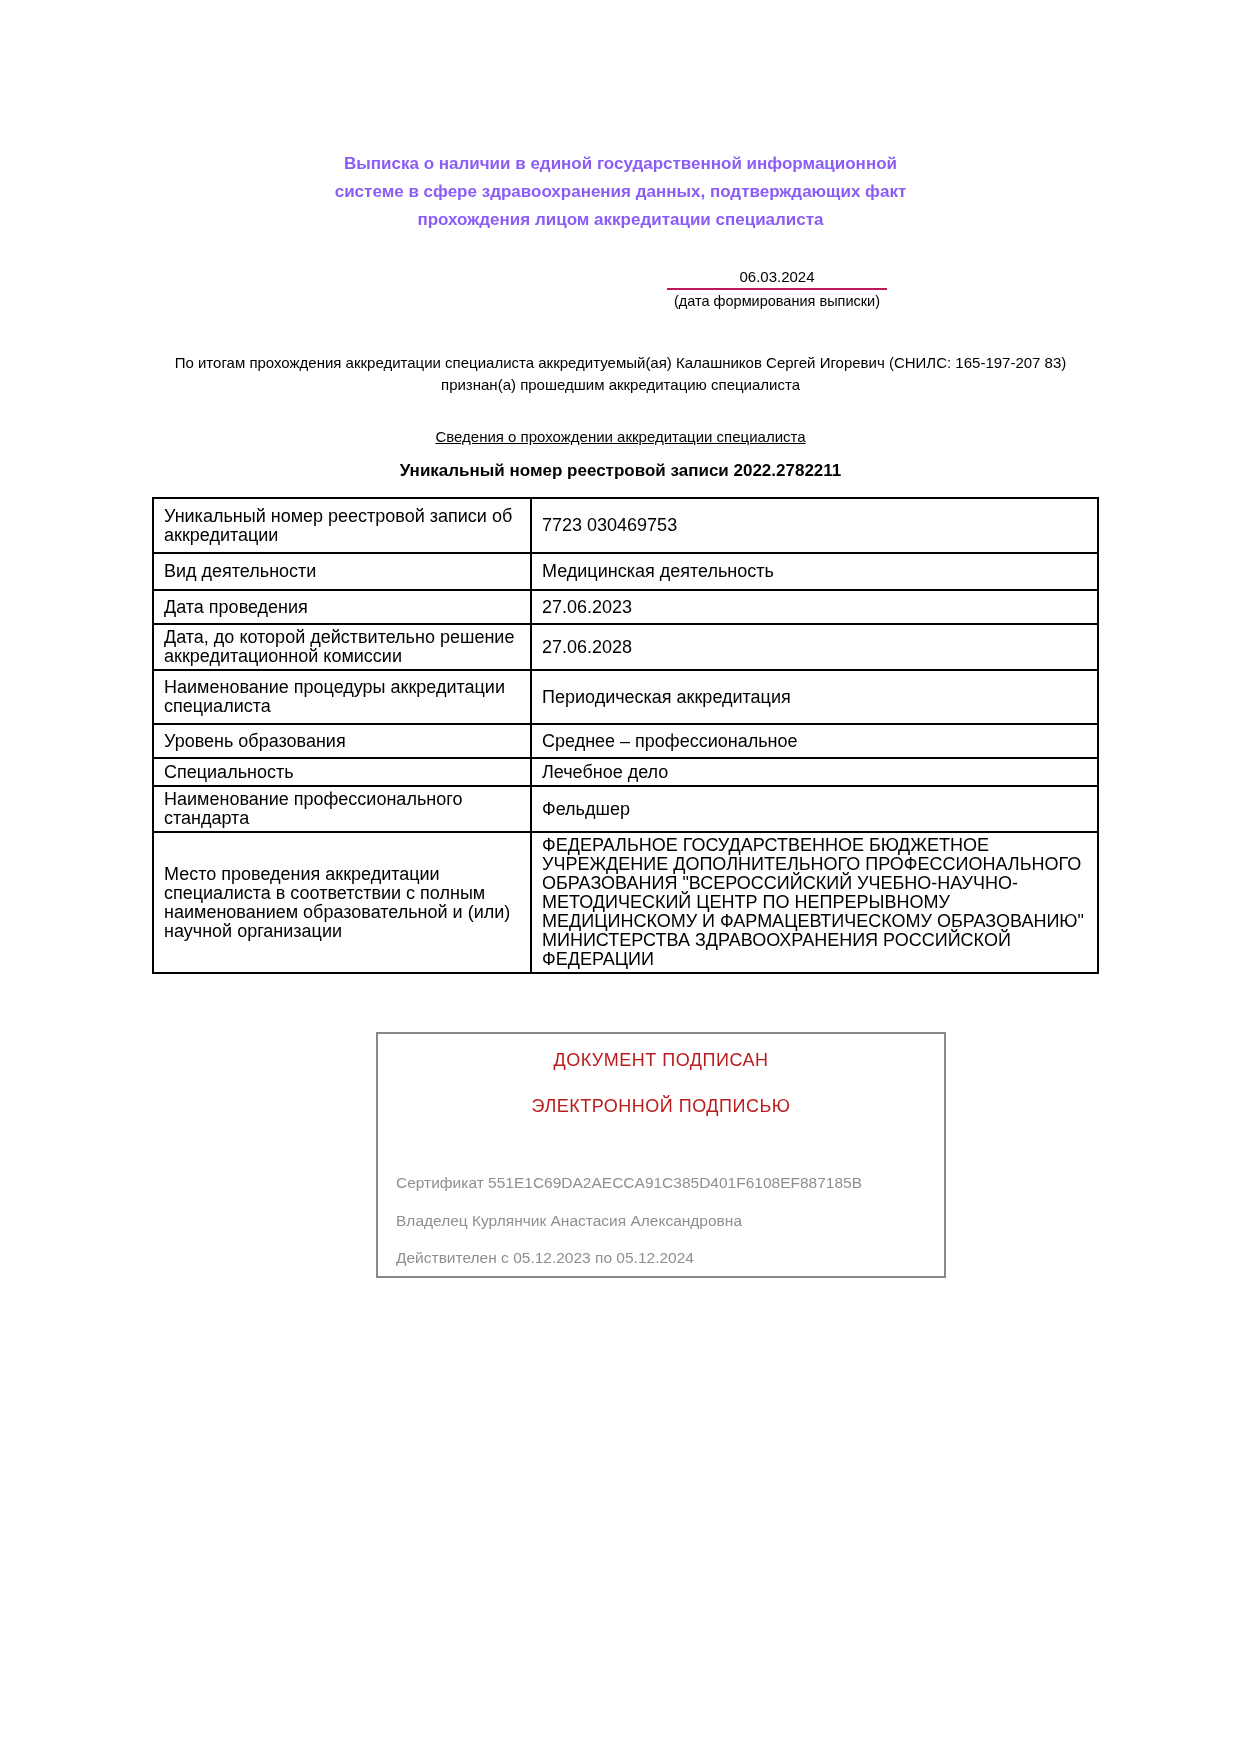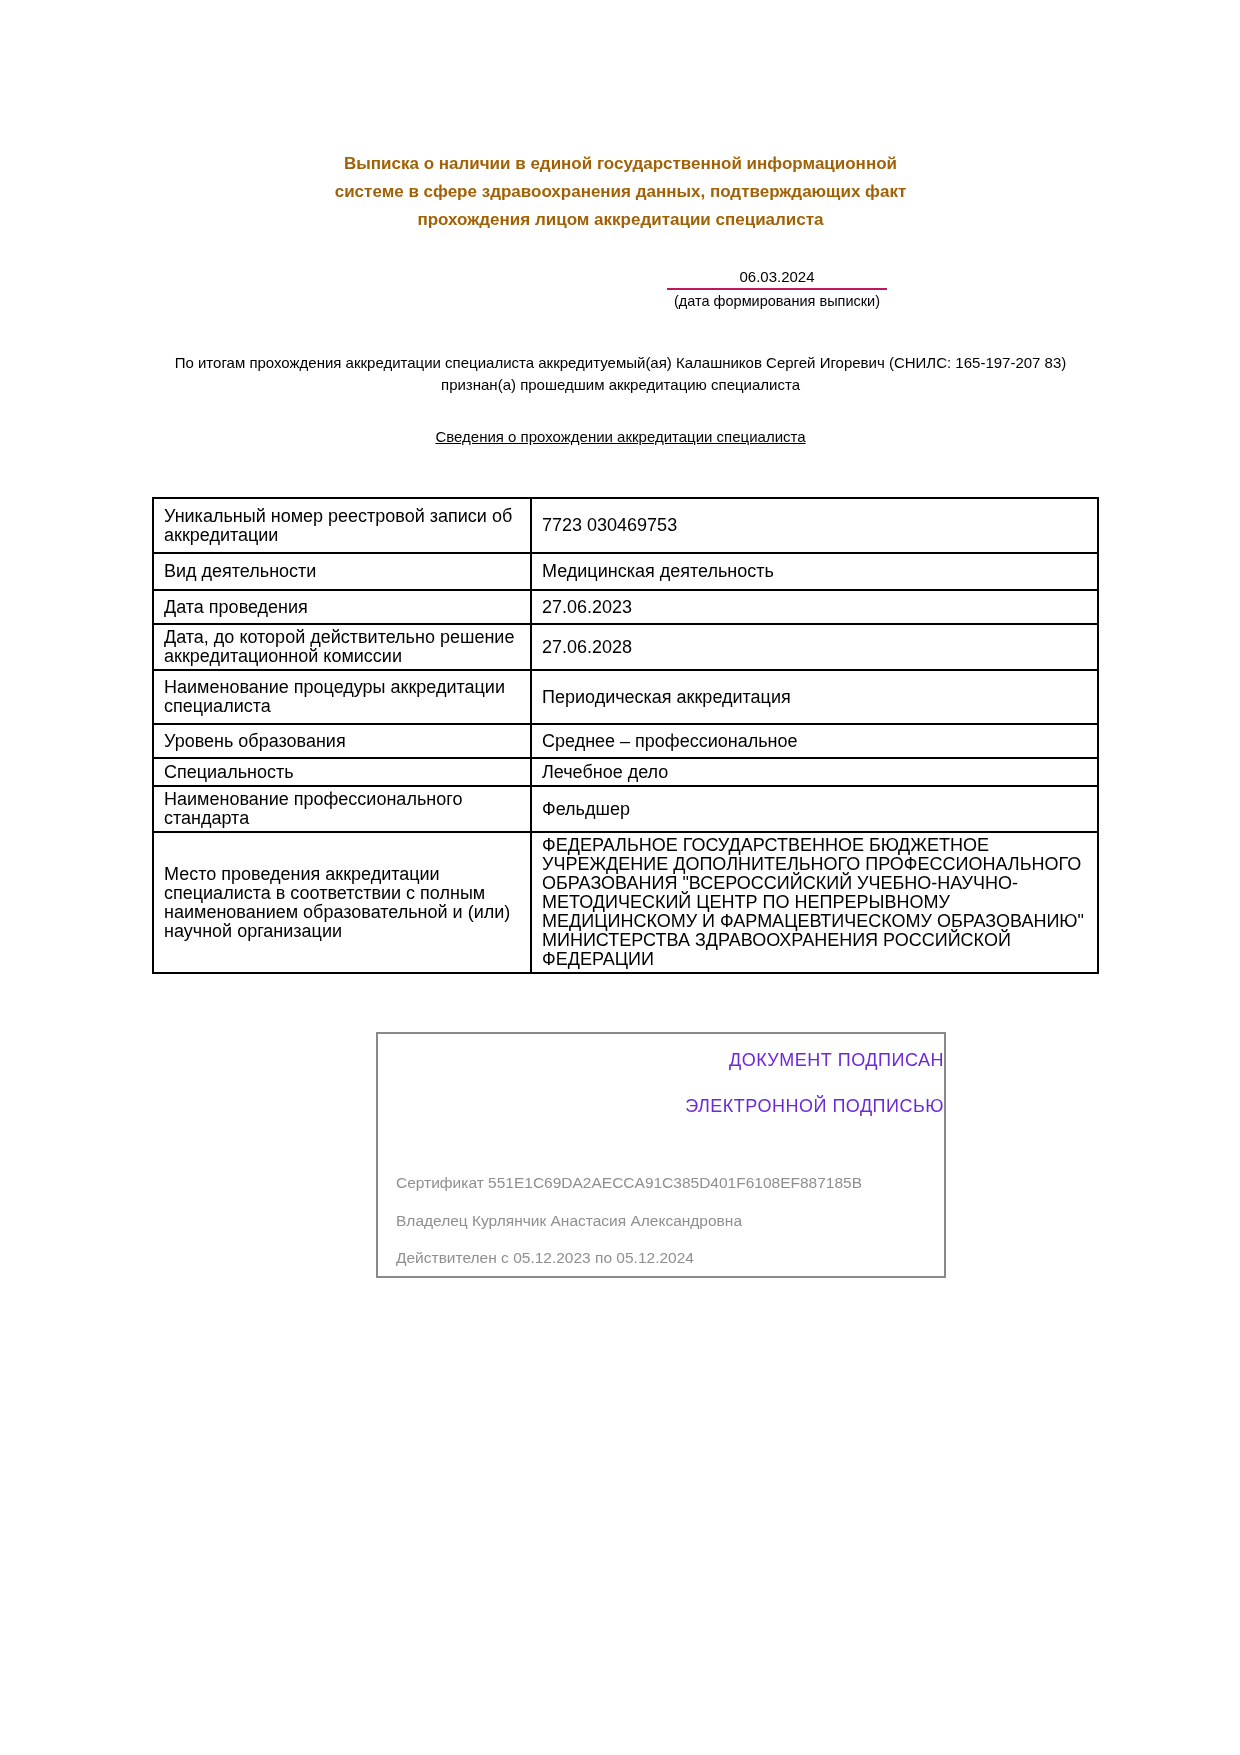--- a/index.html
+++ b/index.html
@@ -14,21 +14,21 @@
   }
 
   
   .doc-title {
     position: absolute;
     top: 150px; left: 150px; width: 941px;
     text-align: center;
     font-size: 17px;
     font-weight: bold;
     line-height: 28px;
-    color: #a16207;
+    color: #8b5cf6;
   }
 
   
   .date-block {
     position: absolute;
     top: 268px; left: 667px; width: 220px;
     text-align: center;
   }
   .date-value {
     font-size: 15px;
@@ -97,23 +97,23 @@
   .signature-box {
     position: absolute;
     top: 1032px; left: 376px;
     width: 570px; height: 246px;
     border: 2px solid #898989;
     box-sizing: border-box;
   }
   .sig-heading {
     position: absolute;
     left: 0; width: 100%;
-    text-align: right;
+    text-align: center;
     font-size: 18px;
-    color: #6d28d9;
+    color: #b91c1c;
     letter-spacing: 0.5px;
   }
   .sig-h1 { top: 16px; }
   .sig-h2 { top: 62px; }
   .sig-detail {
     position: absolute;
     left: 18px; right: 10px;
     font-size: 15.5px;
     color: #8f8f8f;
     white-space: nowrap;
@@ -139,20 +139,21 @@
     <div class="date-caption">(дата формирования выписки)</div>
   </div>
 
   <div class="intro">
     <div>По итогам прохождения аккредитации специалиста аккредитуемый(ая) Калашников Сергей Игоревич (СНИЛС: 165-197-207 83)</div>
     <div>признан(а) прошедшим аккредитацию специалиста</div>
   </div>
 
   <div class="section-heading">Сведения о прохождении аккредитации специалиста</div>
 
+  <div class="registry-heading">Уникальный номер реестровой записи 2022.2782211</div>
 
   <table class="acc-table">
     <tbody>
       <tr class="r1">
         <td class="cell-label">Уникальный номер реестровой записи об аккредитации</td>
         <td class="cell-value">7723 030469753</td>
       </tr>
       <tr class="r2">
         <td class="cell-label">Вид деятельности</td>
         <td class="cell-value">Медицинская деятельность</td>

